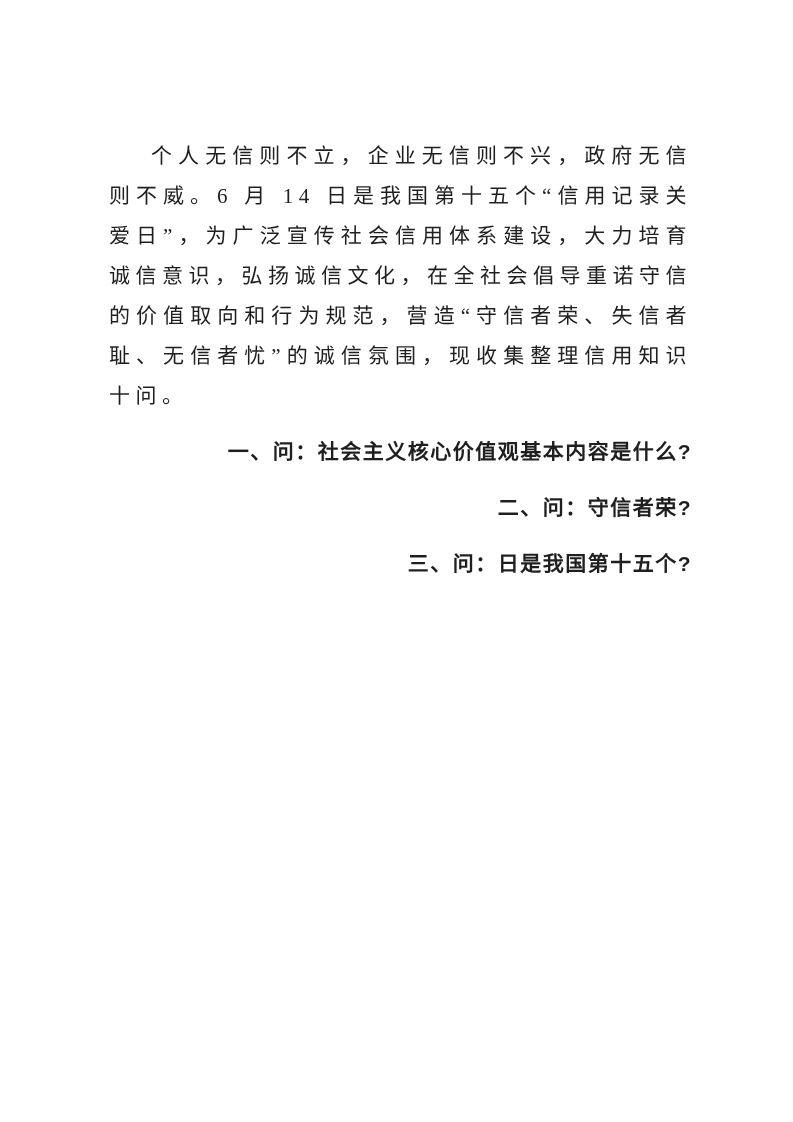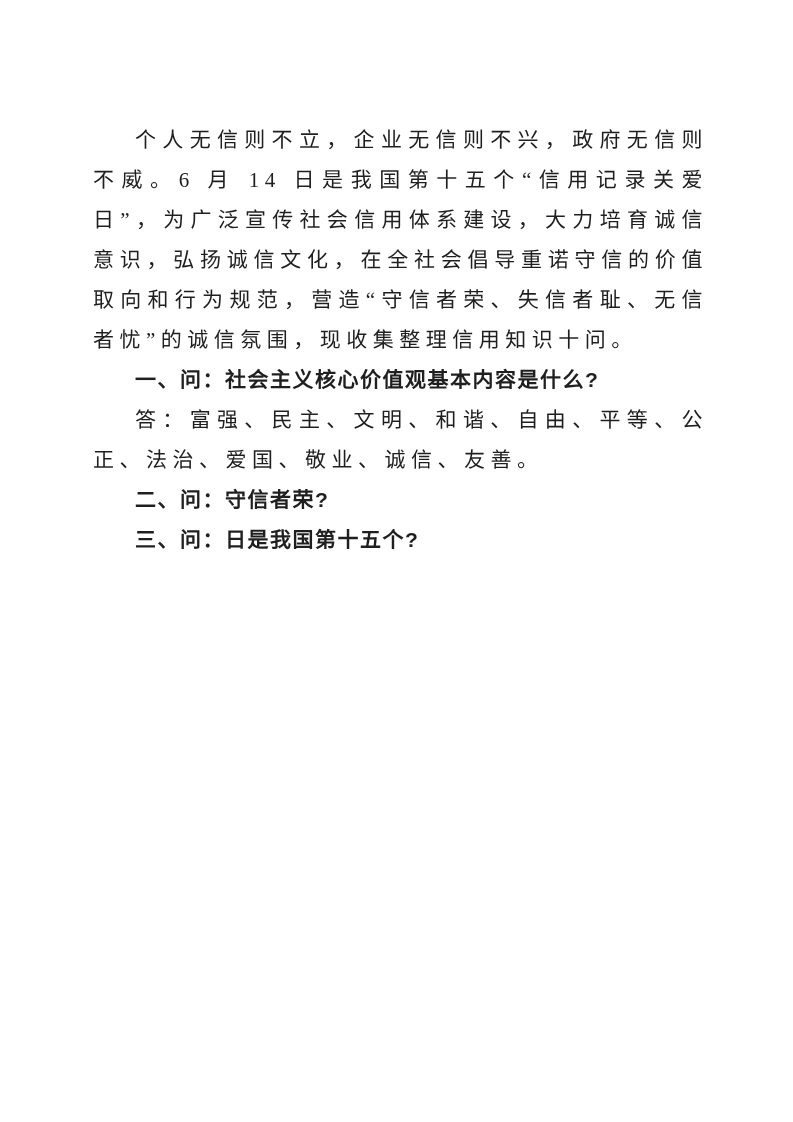--- a/index.html
+++ b/index.html
@@ -13,47 +13,46 @@
     overflow: hidden;
   }
   .page {
     box-sizing: border-box;
     width: 793px;
     height: 1122px;
     background: #ffffff;
     padding: 120px 85px 0 93px;
   }
   .para {
-    margin: 0;
+    margin: 16px;
     padding: 0;
     font-size: 21px;
     line-height: 40px;
     color: #1f1f1f;
     text-align: justify;
     text-justify: inter-character;
     text-indent: 2em;
     letter-spacing: 5.5px;
     font-family: "Liberation Serif", "DejaVu Serif", serif;
     word-break: break-all;
   }
   .heading {
     font-weight: 700;
     letter-spacing: 1.5px;
-    text-align: left;
+    text-align: right;
     font-family: "Liberation Sans", "DejaVu Sans", sans-serif;
   }
 </style>
 </head>
 <body>
 
 <div class="page">
   <p class="para body">个人无信则不立，企业无信则不兴，政府无信则不威。6 月 14 日是我国第十五个“信用记录关爱日”，为广泛宣传社会信用体系建设，大力培育诚信意识，弘扬诚信文化，在全社会倡导重诺守信的价值取向和行为规范，营造“守信者荣、失信者耻、无信者忧”的诚信氛围，现收集整理信用知识十问。</p>
 
   <h2 class="para heading">一、问：社会主义核心价值观基本内容是什么?</h2>
 
-  <p class="para body">答：富强、民主、文明、和谐、自由、平等、公正、法治、爱国、敬业、诚信、友善。</p>
 
   <h2 class="para heading">二、问：守信者荣?</h2>
 
 
   <h2 class="para heading">三、问：日是我国第十五个?</h2>
 
 </div>
 
 </body></html>

